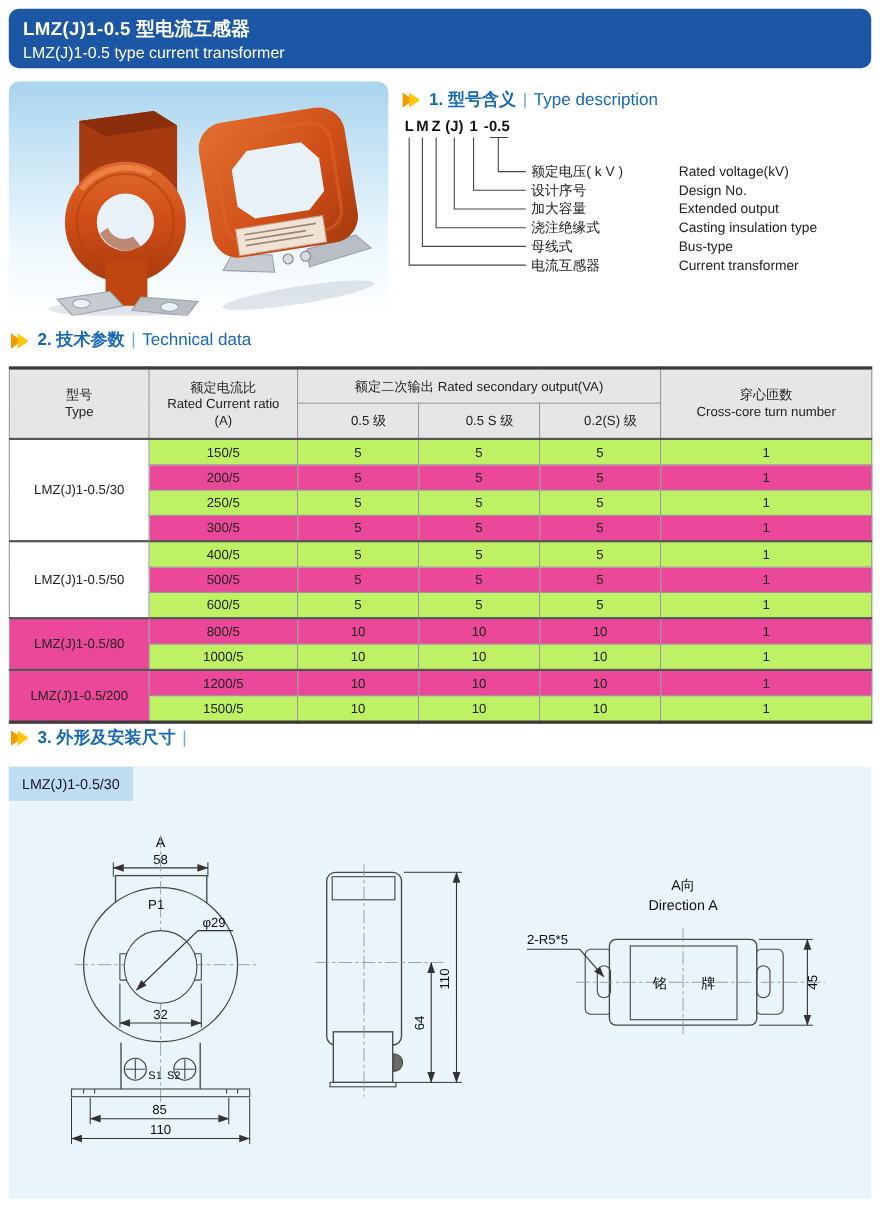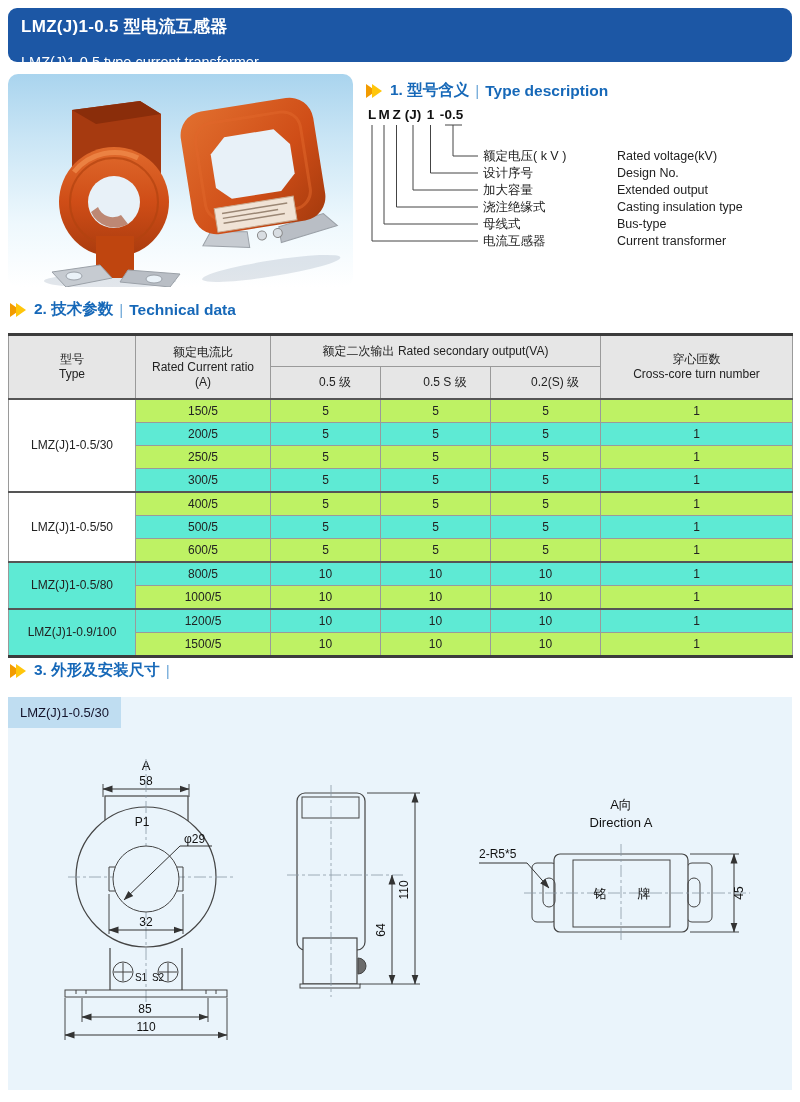--- a/index.html
+++ b/index.html
@@ -4,56 +4,56 @@
 <title>Document</title>
 <style>
   html,body{margin:0;padding:0;background:#fff;}
   .page{position:relative;width:800px;height:1102px;background:#ffffff;
         font-family:"Liberation Sans",sans-serif;overflow:hidden;}
 
   
   .hdr{position:absolute;left:8px;top:8px;width:784px;height:54px;background:#1C57A5;
        border-radius:9px;color:#fff;box-sizing:border-box;padding:7px 0 0 13px;}
   .hdr .t1{font-size:17px;font-weight:bold;letter-spacing:.3px;}
-  .hdr .t2{font-size:14.5px;margin-top:16px;}
+  .hdr .t2{font-size:14.5px;margin-top:3px;}
 
   
   .photo{position:absolute;left:8px;top:74px;width:345px;height:213px;border-radius:10px;
          background:linear-gradient(180deg,#a9d4ee 0%,#c9e5f5 30%,#eef8fd 70%,#ffffff 100%);
          overflow:hidden;}
 
   
   .sec{position:absolute;display:flex;align-items:center;font-size:15.5px;color:#1668B8;white-space:nowrap;}
   .tri{width:0;height:0;border-top:7px solid transparent;border-bottom:7px solid transparent;display:inline-block;}
   .tri.a1{border-left:10px solid #F29B00;}
   .tri.a2{border-left:10px solid #FFC60B;margin-left:-4px;margin-right:8px;}
   .sec .zh{font-weight:bold;}
   .sec .sep{color:#6FA8D8;margin:0 6px;font-weight:normal;}
-  .sec .en{font-weight:bold;}
+  .sec .en{font-weight:normal;}
   .sec1{left:366px;top:80px;}
   .sec2{left:10px;top:299px;}
   .sec3{left:10px;top:660px;}
 
   
   .tdiag{position:absolute;left:362px;top:99px;}
   .tdiag text{fill:#222;font-size:12.5px;}
   .tdiag text.code{font-size:13.5px;font-weight:bold;fill:#111;}
   .tdiag path,.tdiag line{stroke:#444;stroke-width:1;fill:none;}
 
   
   table.dtable{position:absolute;left:8px;top:333px;width:784px;border-collapse:collapse;
         font-size:12px;color:#222;text-align:center;table-layout:fixed;
         border-top:3px solid #3c3c3c;border-bottom:3px solid #3c3c3c;}
   .dtable th,.dtable td{border:1px solid #9a9a9a;font-weight:normal;padding:0;line-height:1.25;}
   .dtable thead th{background:#E6E6E6;}
   .dtable thead{border-bottom:2px solid #555;}
   .dtable tr.h1 th{height:30px;}
   .dtable tr.h2 th{height:31px;padding-left:19px;}
   .dtable tbody td{height:22px;background:#bef264;}
-  .dtable tbody tr.alt td{background:#5eead4;}
+  .dtable tbody tr.alt td{background:#ec4899;}
   .dtable tbody td.typec{background:#fff;}
   .dtable tbody tr.gstart td{border-top:2px solid #555;margin-top:24px;}
 
   
   .panel{position:absolute;left:8px;top:697px;width:784px;height:393px;background:#EAF4FB;}
   .ptab{position:absolute;left:0;top:0;width:113px;height:31px;background:#BFDDF1;
         font-size:13px;color:#14142b;display:flex;align-items:center;padding-left:12px;box-sizing:border-box;}
   .panel svg.draw{position:absolute;left:0;top:0;}
   svg .ln{stroke:#444;stroke-width:1.2;fill:none;}
   svg .thin{stroke-width:1;}
@@ -262,21 +262,21 @@
         <td>1</td>
       </tr>
       <tr>
         <td>1000/5</td>
         <td>10</td>
         <td>10</td>
         <td>10</td>
         <td>1</td>
       </tr>
       <tr class="gstart alt">
-        <td rowspan="2" class="typec">LMZ(J)1-0.9/100</td>
+        <td rowspan="2" class="typec">LMZ(J)1-0.5/200</td>
         <td>1200/5</td>
         <td>10</td>
         <td>10</td>
         <td>10</td>
         <td>1</td>
       </tr>
       <tr>
         <td>1500/5</td>
         <td>10</td>
         <td>10</td>

